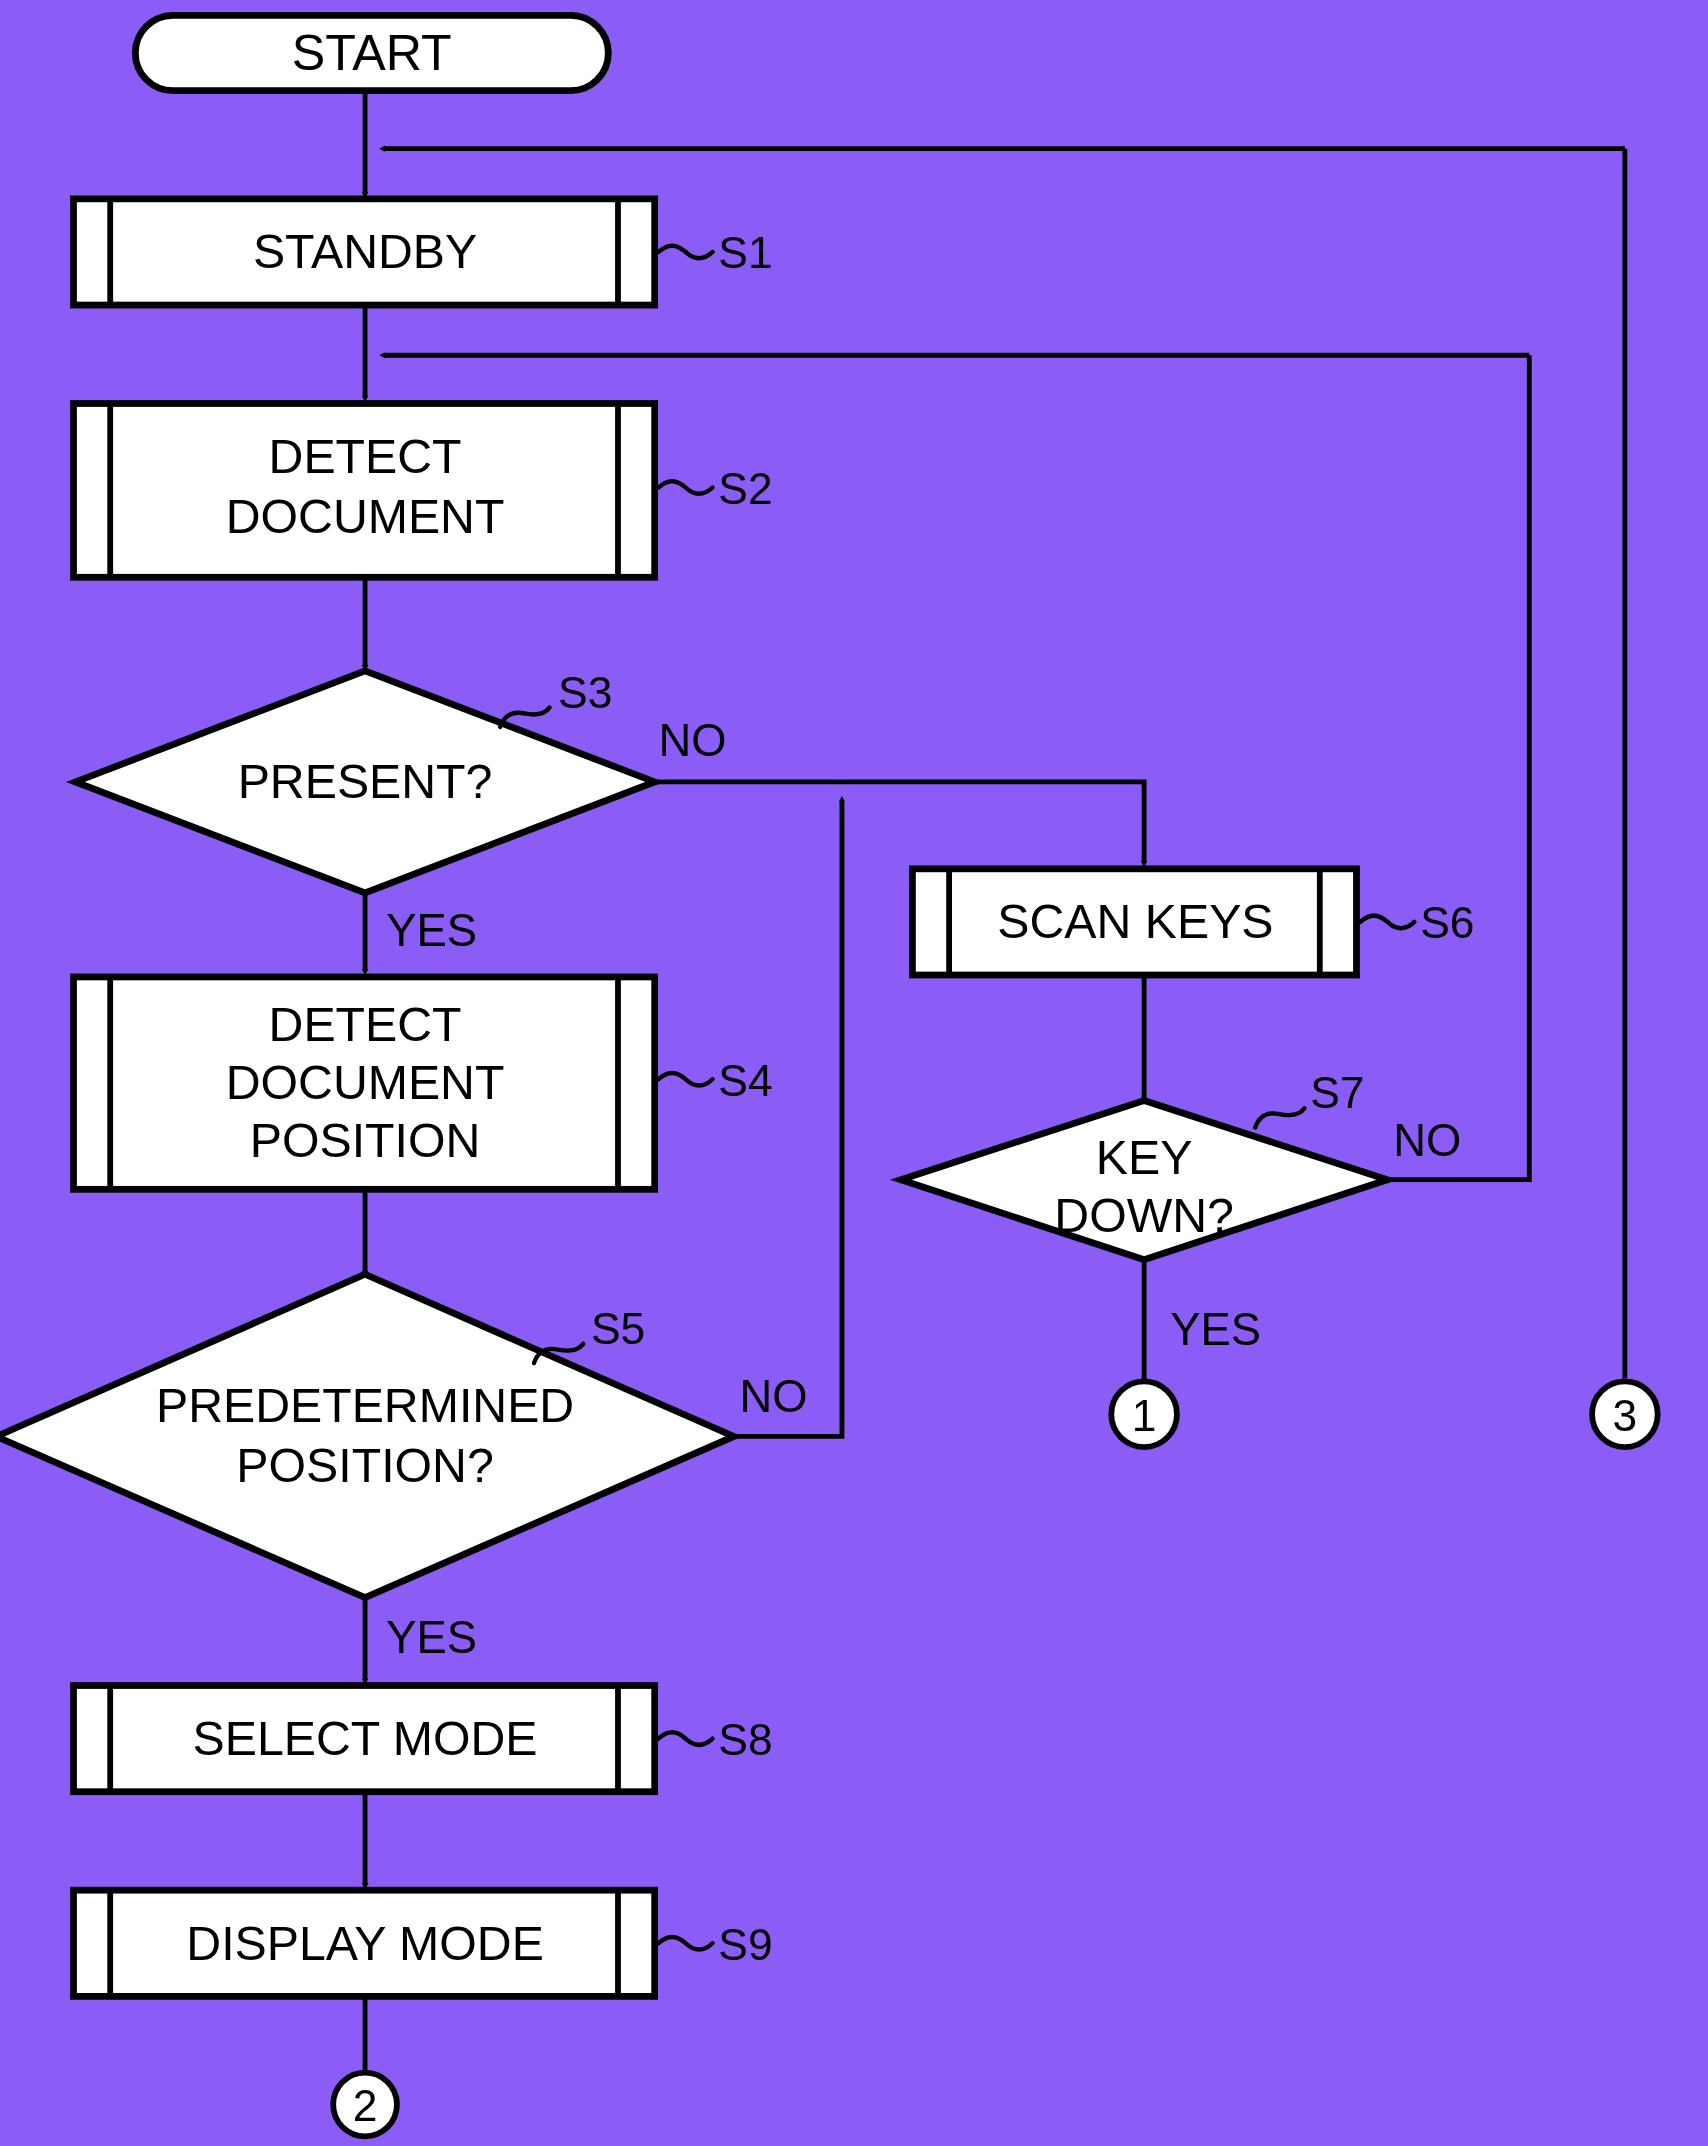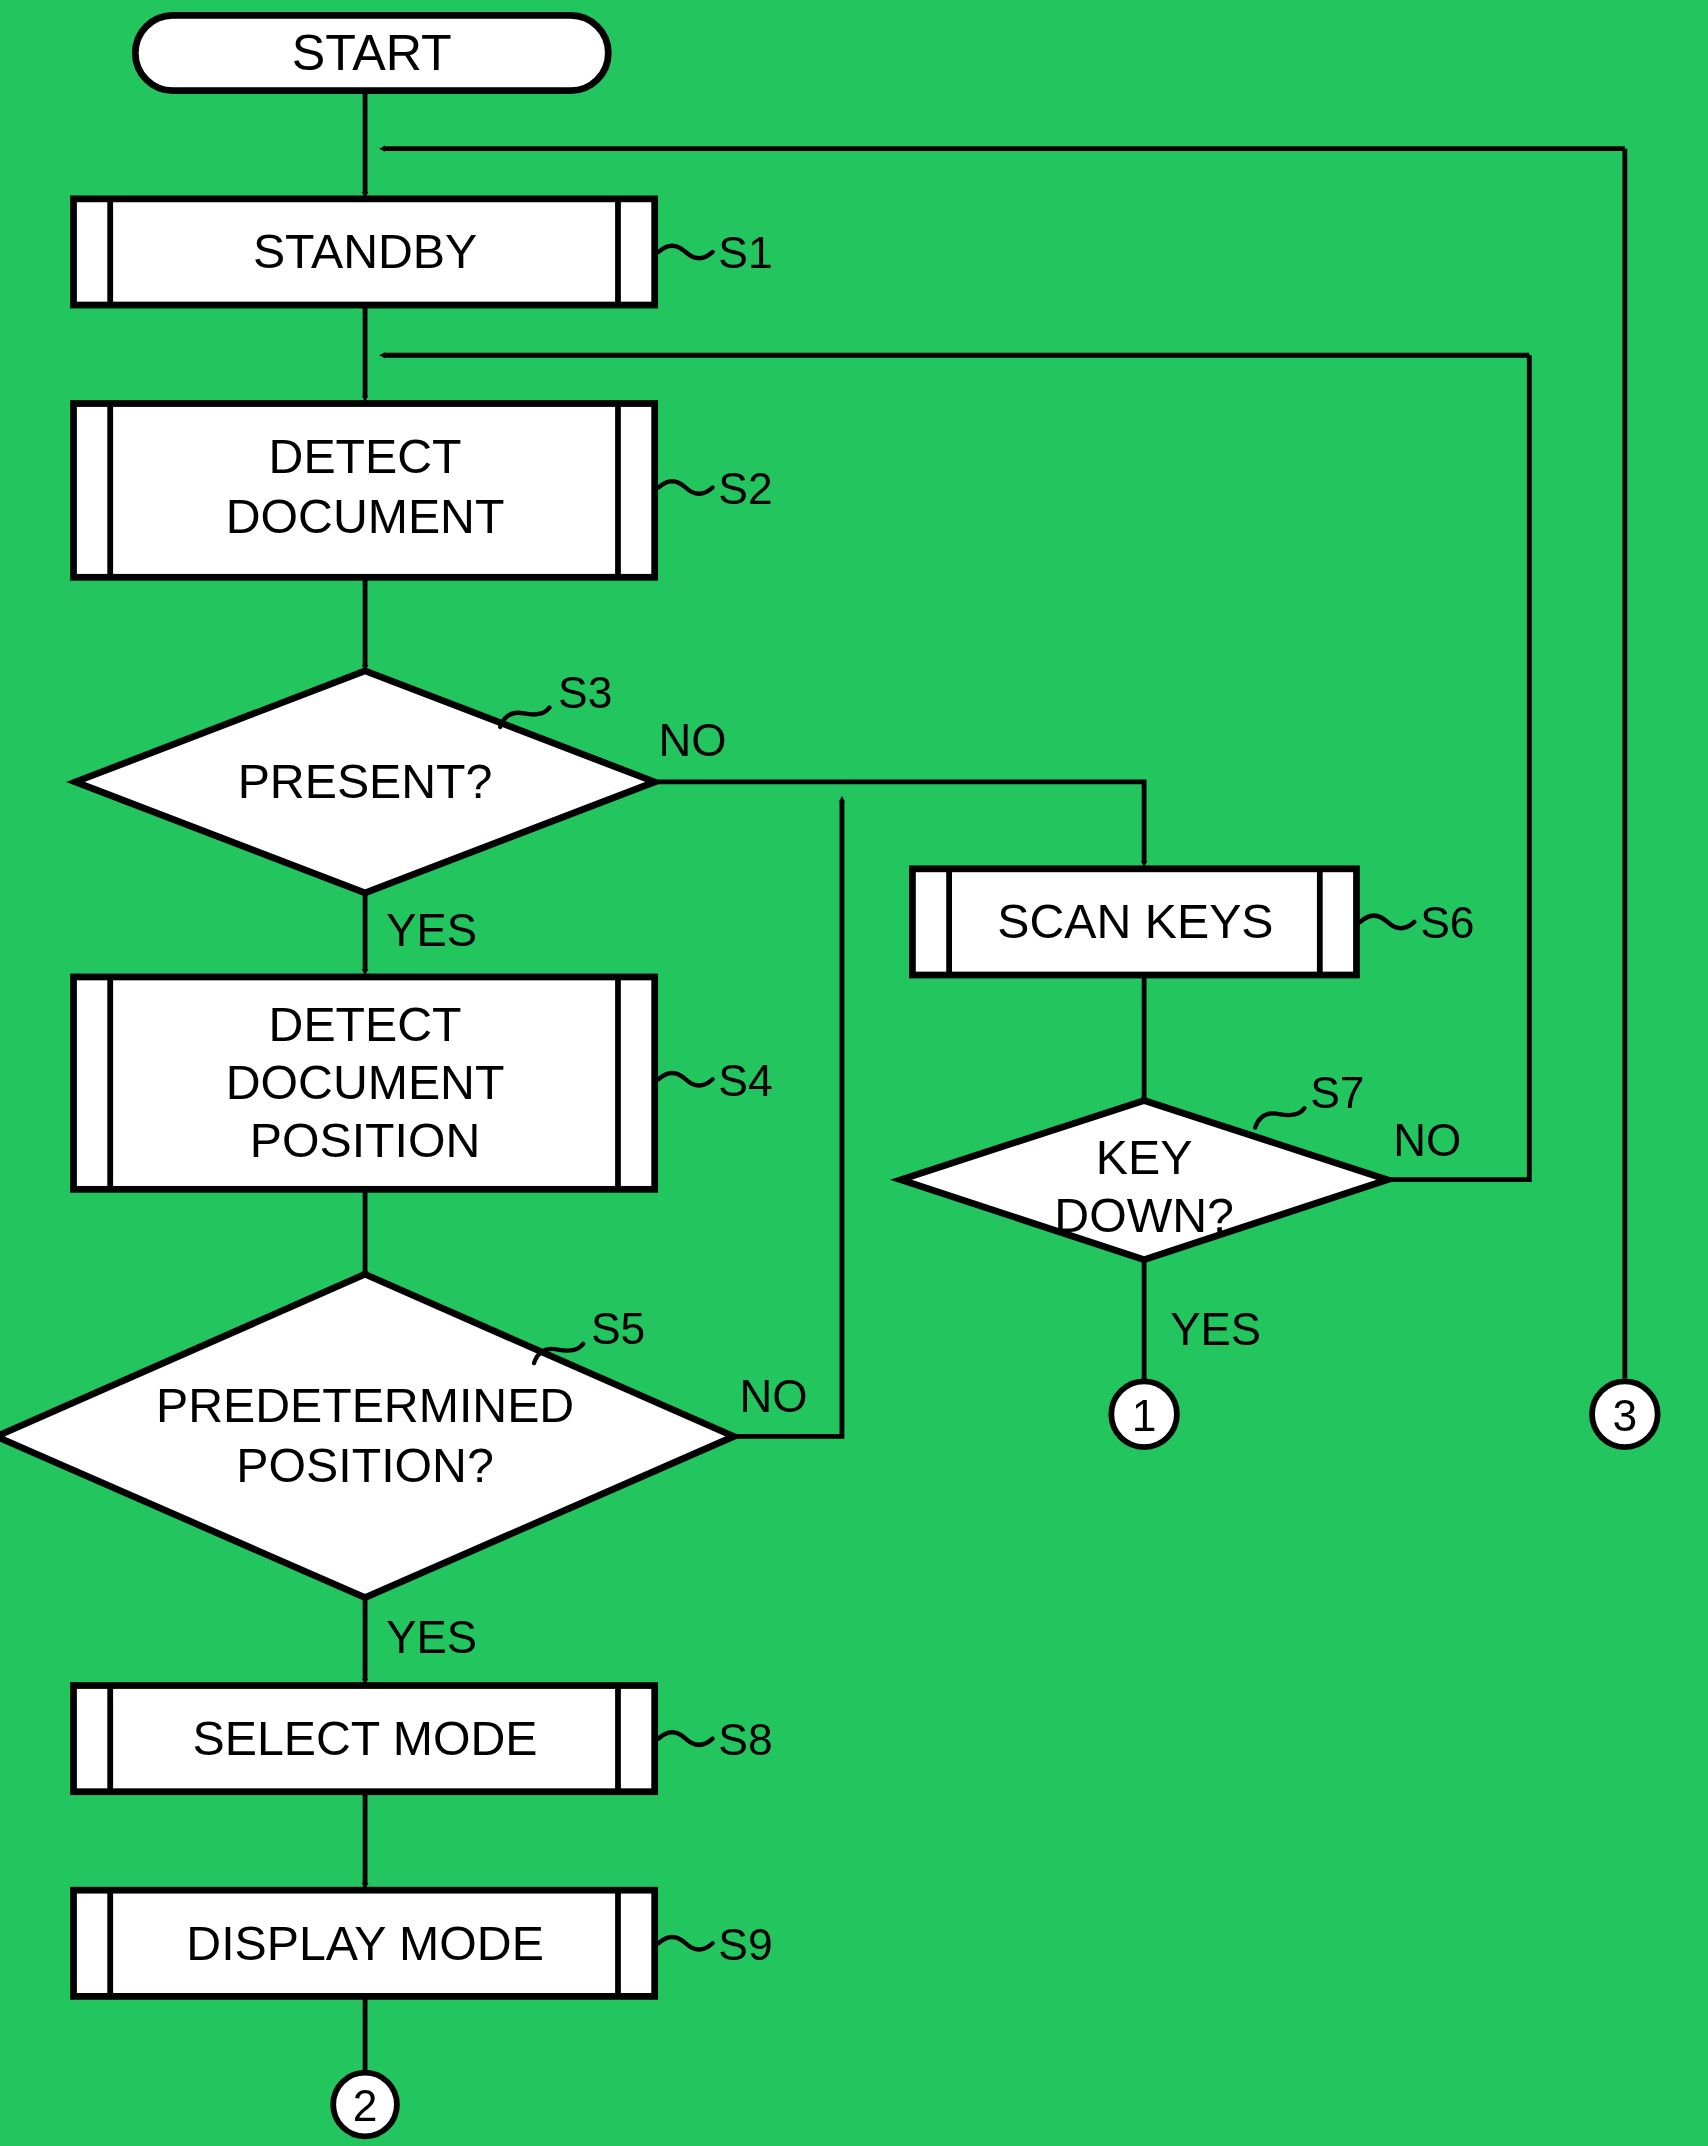--- a/index.html
+++ b/index.html
@@ -4,21 +4,21 @@
 <style>
   html, body {
     margin: 0;
     padding: 0;
     background: #ffffff;
   }
   #page {
     position: relative;
     width: 1709px;
     height: 2146px;
-    background: #22c55e;
+    background: #8b5cf6;
     font-family: "Liberation Sans", sans-serif;
     overflow: hidden;
   }
   svg#flow {
     position: absolute;
     top: 0;
     left: 0;
     width: 1709px;
     height: 2146px;
     display: block;

